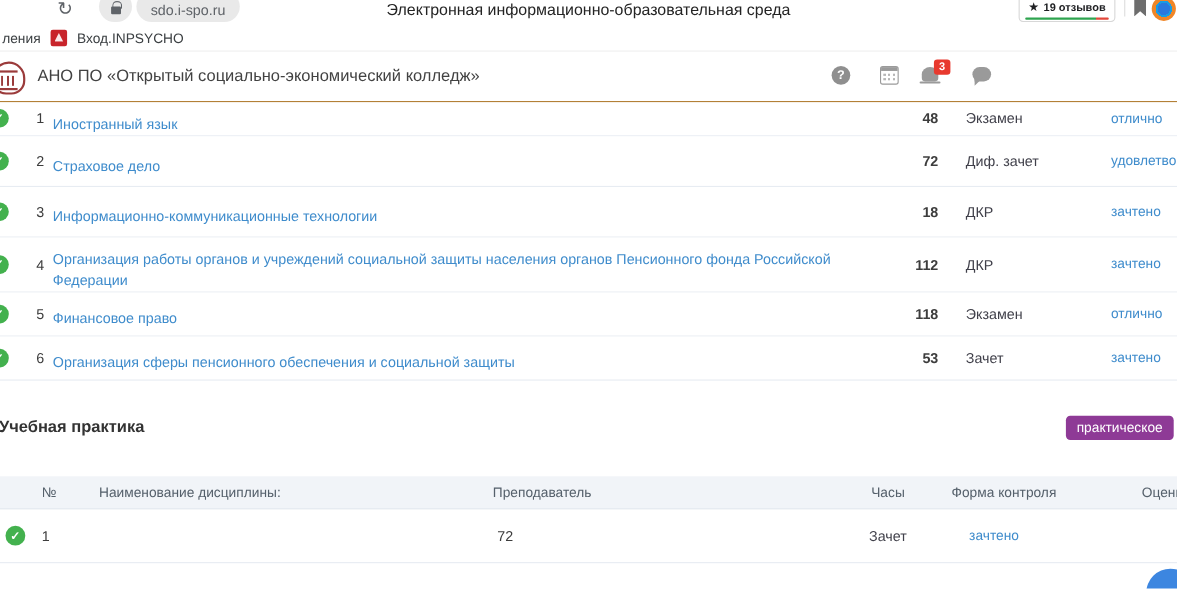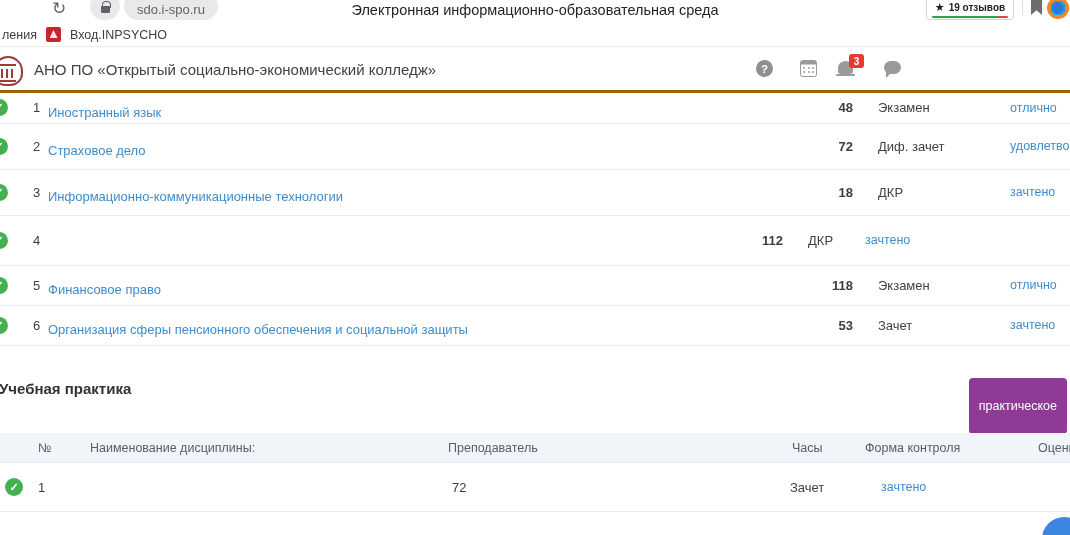--- a/index.html
+++ b/index.html
@@ -36,21 +36,21 @@
     border-bottom:1px solid #ececec; }
   .bm-trunc { position:absolute; left:2px; top:6px; font-size:12.5px; color:#3c4043; cursor:pointer; }
   .bm-favicon { position:absolute; left:46px; top:5px; width:15px; height:15px; background:#c8242b;
     border-radius:2px; }
   .bm-favicon::before { content:""; position:absolute; left:3.5px; top:3px; width:8px; height:8px;
     background:#fff; clip-path:polygon(50% 0,100% 100%,0 100%); opacity:.9; }
   .bm-item { position:absolute; left:70px; top:6px; font-size:12.5px; color:#3c4043; cursor:pointer; }
 
   
   .site-header { position:absolute; top:47px; left:0; width:1070px; height:46px; background:#fff;
-    border-bottom:3px solid #a16207; }
+    border-bottom:1px solid #a16207; }
   .crest { position:absolute; left:-7px; top:9px; width:30px; height:30px; border:2px solid #9b3b3b;
     border-radius:50% 50% 42% 42%;
     background:
       linear-gradient(#9b3b3b 0 0) 50% 6px/16px 2px no-repeat,
       repeating-linear-gradient(90deg,#9b3b3b 0 2px,transparent 2px 5px) 50% 11px/14px 9px no-repeat,
       linear-gradient(#9b3b3b 0 0) 50% 22px/16px 2px no-repeat; }
   .org-name { position:absolute; left:34px; top:14px; font-size:15px; color:#424242; }
   .hd-icon { position:absolute; cursor:pointer; }
   .help-icon { left:756px; top:13px; width:17px; height:17px; border-radius:50%; background:#8f8f8f;
     color:#fff; font-size:11.5px; font-weight:bold; display:flex; align-items:center; justify-content:center; }
@@ -82,21 +82,21 @@
     font-size:11px; font-weight:bold; display:flex; align-items:center; justify-content:center; }
   .check-circle::before { content:"✓"; }
   .c-num { padding-left:25px; font-size:13px; color:#3d3d3d; }
   .c-name { padding-left:6px; font-size:13px; line-height:1.45;margin-top:11px; }
   .c-hours { text-align:right; padding-right:4px; font-size:13px; color:#3d3d3d;font-weight:bold; }
   .c-ctrl { padding-left:21px; font-size:13px; color:#40404a; }
   .c-grade { padding-left:8px; font-size:12.5px; white-space:nowrap; }
 
   .section-title { position:absolute; left:-1px; top:380px; font-size:15px; font-weight:bold; color:#333; }
   .type-badge { position:absolute; right:3px; top:378px; background:#8e3a96; color:#fff; font-size:12.5px;
-    padding:21px 10px; border-radius:4px; white-space:nowrap; }
+    padding:4px 10px; border-radius:4px; white-space:nowrap; }
 
   .t2 { position:absolute; top:433px; left:0; width:1095px; }
   .t2grid { display:grid; grid-template-columns:28px 30px 390px 340px 75px 150px 1fr; align-items:center; }
   .t2head { background:#f1f4f8; min-height:30px; border-bottom:1px solid #e3e9ef; font-size:12.5px; color:#55606b; }
   .t2head .hc-num{padding-left:10px}.t2head .hc-name{padding-left:32px}.t2head .hc-hours{padding-left:4px}
   .t2head .hc-ctrl{padding-left:2px}.t2head .hc-grade{padding-left:25px;white-space:nowrap}
   .t2row { min-height:49px; border-bottom:1px solid #e7ecf2; }
   .t2row .c2-icon{display:flex;justify-content:center}
   .t2row .check-circle{width:18px;height:18px}
   .t2row .c2-num{padding-left:10px;font-size:13px;color:#3d3d3d}
@@ -173,20 +173,21 @@
     <span class="c-name"><a class="lnk">Информационно-коммуникационные технологии</a></span>
     <span class="c-hours">18</span>
     <span class="c-ctrl">ДКР</span>
     <span class="c-grade"><a class="lnk">зачтено</a></span>
   </div>
   <div class="trow h50">
     <span class="c-icon">
         <span class="check-circle"></span>
       </span>
     <span class="c-num">4</span>
+    <span class="c-name"><a class="lnk">Организация работы органов и учреждений социальной защиты населения органов Пенсионного фонда Российской Федерации</a></span>
     <span class="c-hours">112</span>
     <span class="c-ctrl">ДКР</span>
     <span class="c-grade"><a class="lnk">зачтено</a></span>
   </div>
   <div class="trow h40">
     <span class="c-icon">
         <span class="check-circle"></span>
       </span>
     <span class="c-num">5</span>
     <span class="c-name"><a class="lnk">Финансовое право</a></span>

